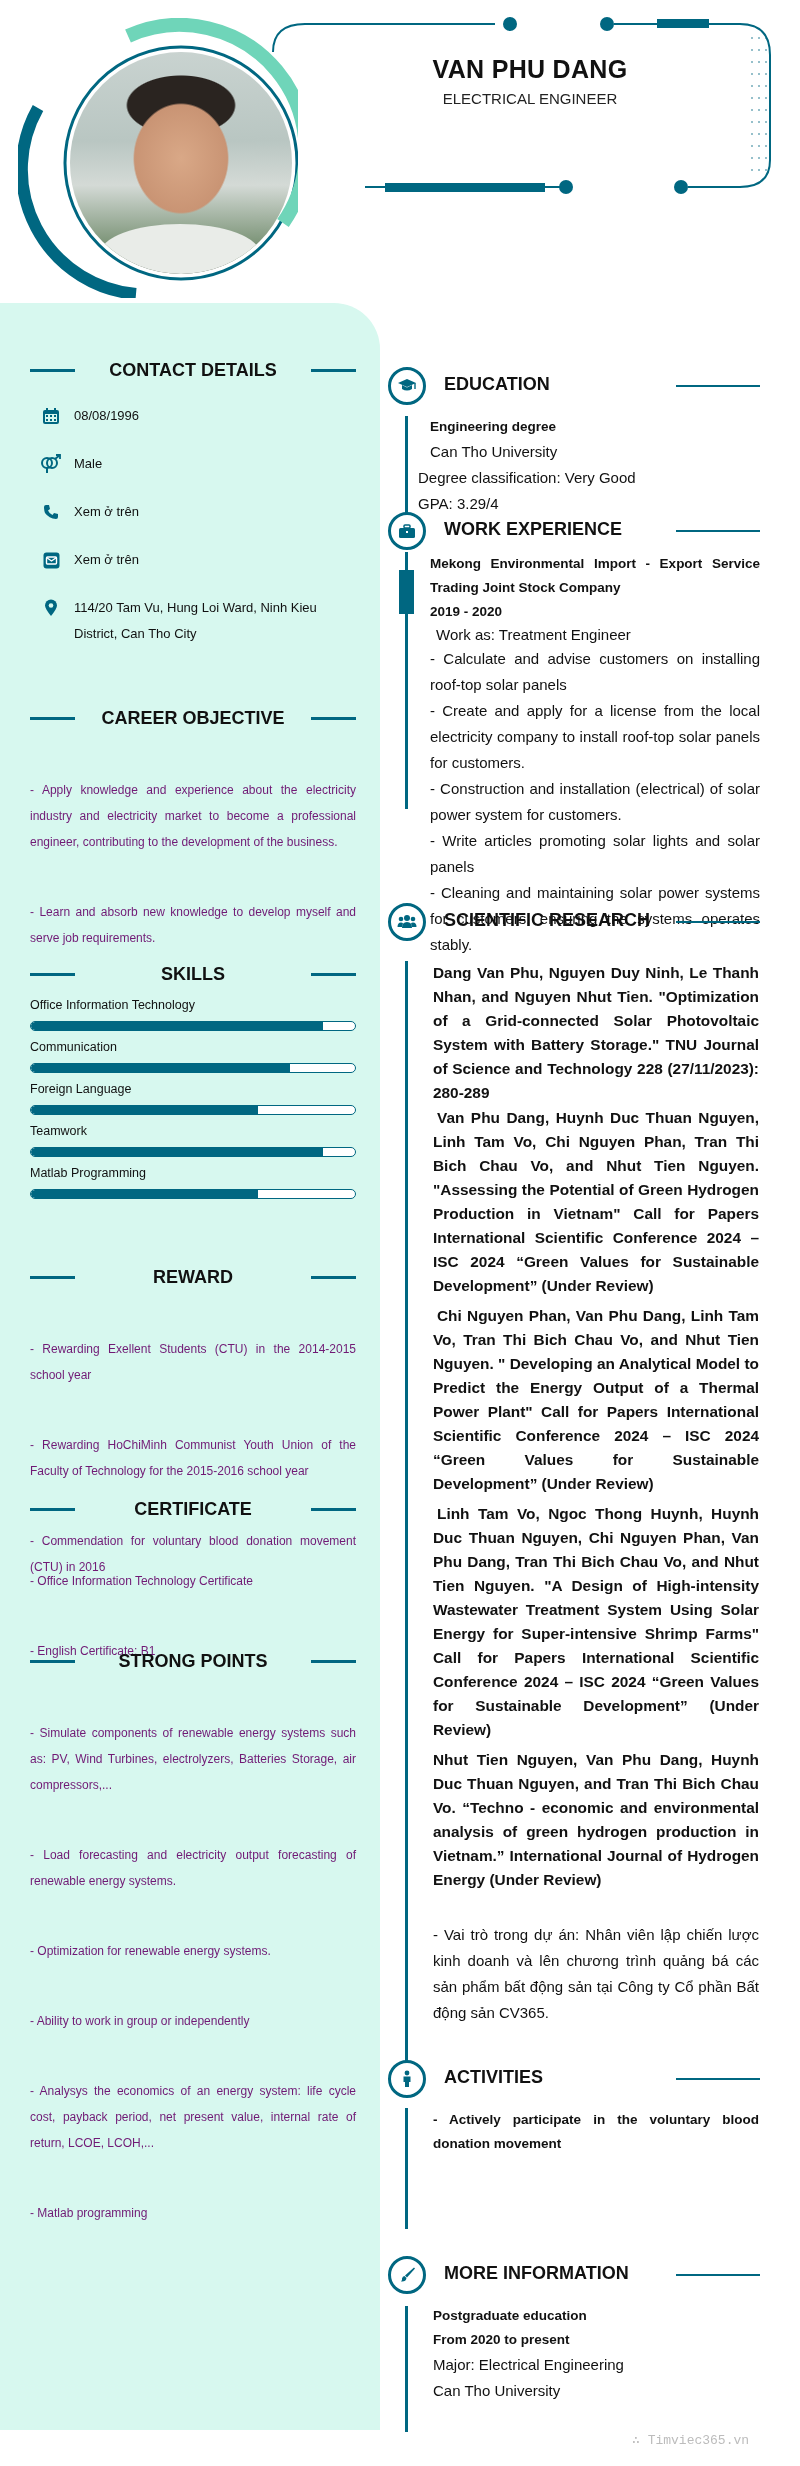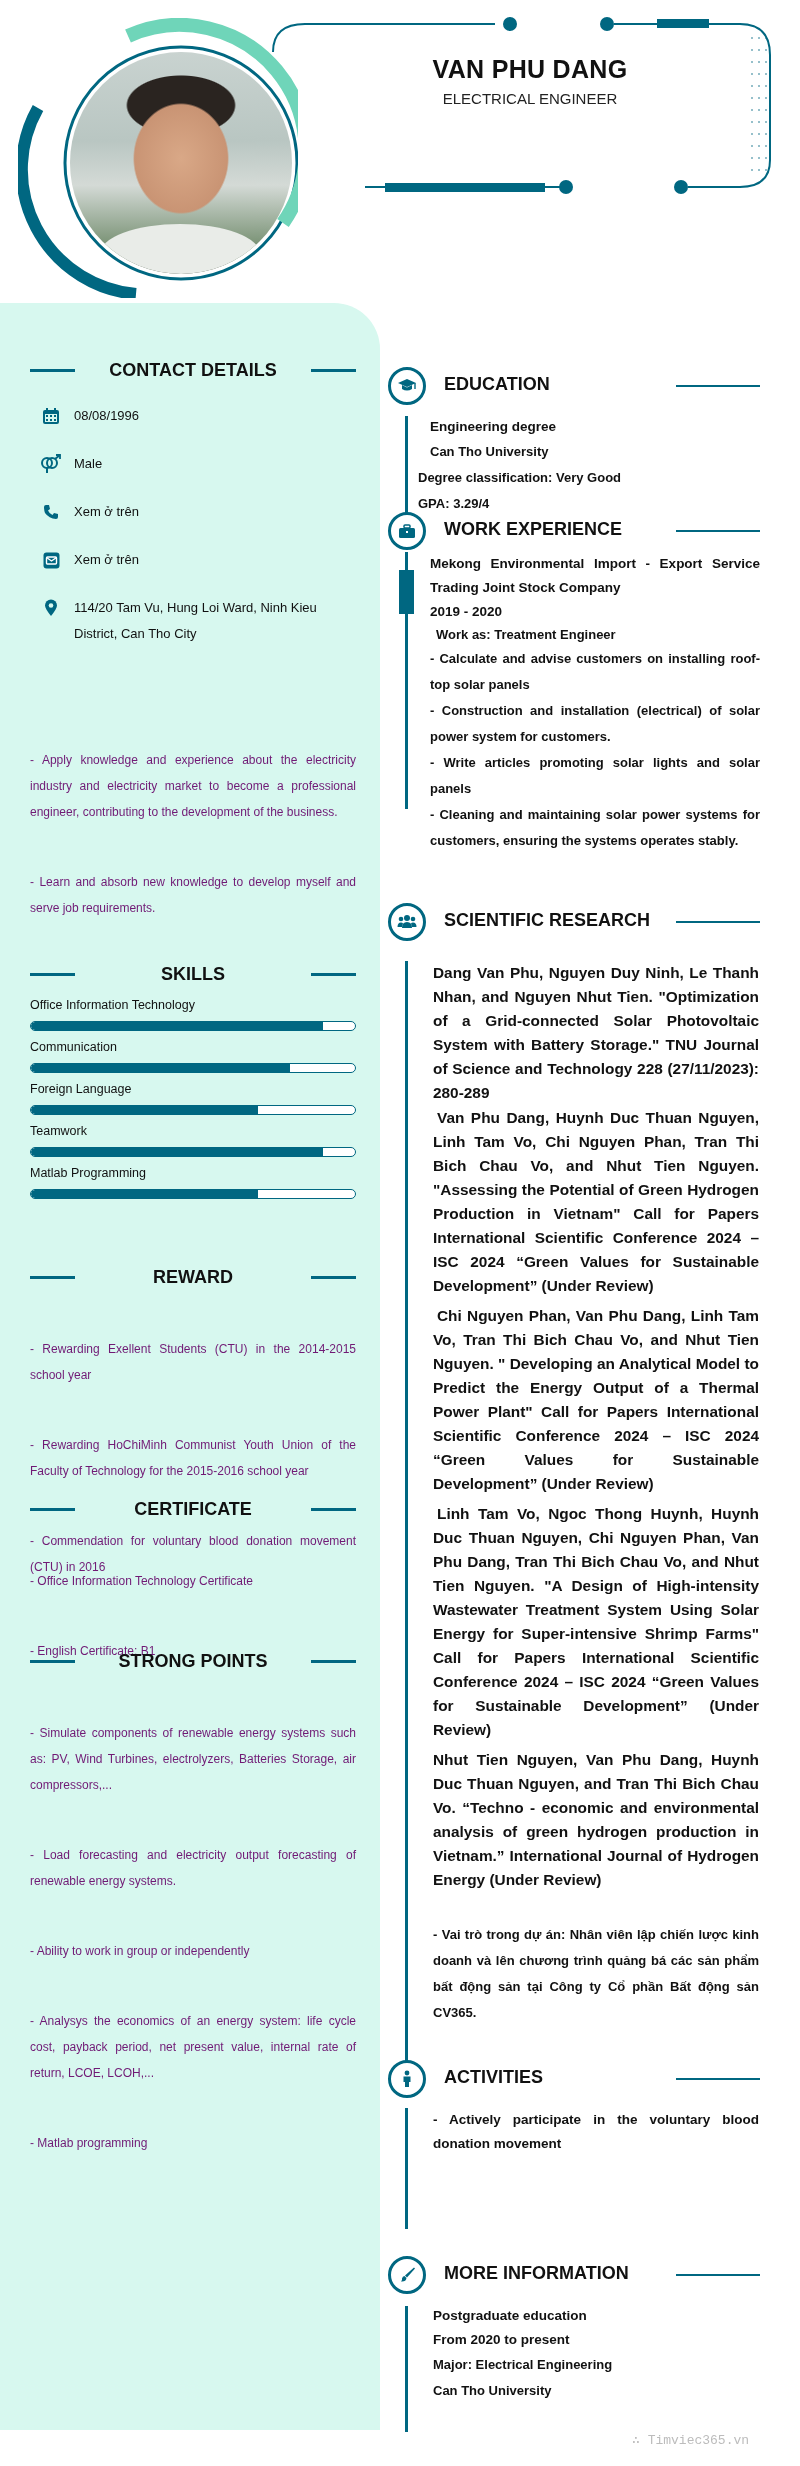--- a/index.html
+++ b/index.html
@@ -44,21 +44,21 @@
   .skill-fill { height: 100%; background: #006781; border-radius: 6px 0 0 6px; }
 
   
   .rsec { position: absolute; left: 380px; width: 420px; }
   .rhead { position: relative; height: 44px; }
   .rhead .circle { position: absolute; left: 8px; top: 0; width: 38px; height: 38px; border: 3px solid #006781; border-radius: 50%; background: #fff; display: flex; align-items: center; justify-content: center; }
   .rhead .t { position: absolute; left: 64px; top: 7px; font-size: 18px; font-weight: 700; color: #111; }
   .rhead .line { position: absolute; left: 296px; top: 18px; width: 84px; height: 2px; background: #006781; }
   .vline { position: absolute; left: 25px; width: 3px; background: #006781; }
   .rbody { position: absolute; left: 50px; width: 330px; }
-  .rt { font-size: 13px; line-height: 26px; color: #111; font-weight: bold; }
+  .rt { font-size: 15px; line-height: 26px; color: #111; }
   .rb { font-size: 13.5px; font-weight: 700; line-height: 24px; color: #111; }
   .research { font-family: "Liberation Sans", sans-serif; font-size: 15.4px; font-weight: 700; line-height: 24px; text-align: justify; color: #111; }
   .just { text-align: justify; }
 
   .watermark { position: absolute; left: 632px; top: 2432px; font-family: "Liberation Mono", monospace; font-size: 13px; color: #bcbcbc; }
 </style>
 </head>
 <body>
 
 <div class="header">
@@ -195,20 +195,23 @@
             <path d="M7 17 Q1 9.5 1 6.5 A6 6 0 0 1 13 6.5 Q13 9.5 7 17 Z" fill="#006781"></path>
             <circle cx="7" cy="6.5" r="2.3" fill="#d7f8ef"></circle>
           </svg>
       </span>
       <span style="width:270px;">114/20 Tam Vu, Hung Loi Ward, Ninh Kieu District, Can Tho City</span>
     </div>
   </div>
 </div>
 
 <div class="lsec" style="top:703px;">
+  <div class="lhead">
+    <span class="bar l"></span><span class="t">CAREER OBJECTIVE</span><span class="bar r"></span>
+  </div>
   <div style="margin-top:30px;">
     <div class="para">- Apply knowledge and experience about the electricity industry and electricity market to become a professional engineer, contributing to the development of the business.</div>
     <div class="para">- Learn and absorb new knowledge to develop myself and serve job requirements.</div>
   </div>
 </div>
 
 <div class="lsec" style="top:959px;">
   <div class="lhead">
     <span class="bar l"></span><span class="t">SKILLS</span><span class="bar r"></span>
   </div>
@@ -265,20 +268,21 @@
   </div>
 </div>
 
 <div class="lsec" style="top:1646px;">
   <div class="lhead">
     <span class="bar l"></span><span class="t">STRONG POINTS</span><span class="bar r"></span>
   </div>
   <div style="margin-top:6px;">
     <div class="para">- Simulate components of renewable energy systems such as: PV, Wind Turbines, electrolyzers, Batteries Storage, air compressors,...</div>
     <div class="para">- Load forecasting and electricity output forecasting of renewable energy systems.</div>
+    <div class="para">- Optimization for renewable energy systems.</div>
     <div class="para">- Ability to work in group or independently</div>
     <div class="para">- Analysys the economics of an energy system: life cycle cost, payback period, net present value, internal rate of return, LCOE, LCOH,...</div>
     <div class="para">- Matlab programming</div>
   </div>
 </div>
 
 <div class="rsec" style="top:367px;">
   <div class="rhead">
     <span class="circle">
       <svg width="20" height="16" viewBox="0 0 20 16">
@@ -311,20 +315,21 @@
     <span class="t">WORK EXPERIENCE</span>
     <span class="line"></span>
   </div>
   <div class="vline" style="top:40px; height:257px;"></div>
   <div style="position:absolute; left:19px; top:58px; width:15px; height:44px; background:#006781;"></div>
   <div class="rbody" style="top:40px; left:50px;">
     <div class="rb just">Mekong Environmental Import - Export Service Trading Joint Stock Company</div>
     <div class="rb">2019 - 2020</div>
     <div class="rt" style="padding-left:6px; line-height:22px;">Work as: Treatment Engineer</div>
     <div class="rt just">- Calculate and advise customers on installing roof-top solar panels</div>
+    <div class="rt just">- Create and apply for a license from the local electricity company to install roof-top solar panels for customers.</div>
     <div class="rt just">- Construction and installation (electrical) of solar power system for customers.</div>
     <div class="rt just">- Write articles promoting solar lights and solar panels</div>
     <div class="rt just">- Cleaning and maintaining solar power systems for customers, ensuring the systems operates stably.</div>
   </div>
 </div>
 
 <div class="rsec" style="top:903px;">
   <div class="rhead">
     <span class="circle">
       <svg width="20" height="16" viewBox="0 0 20 16">

